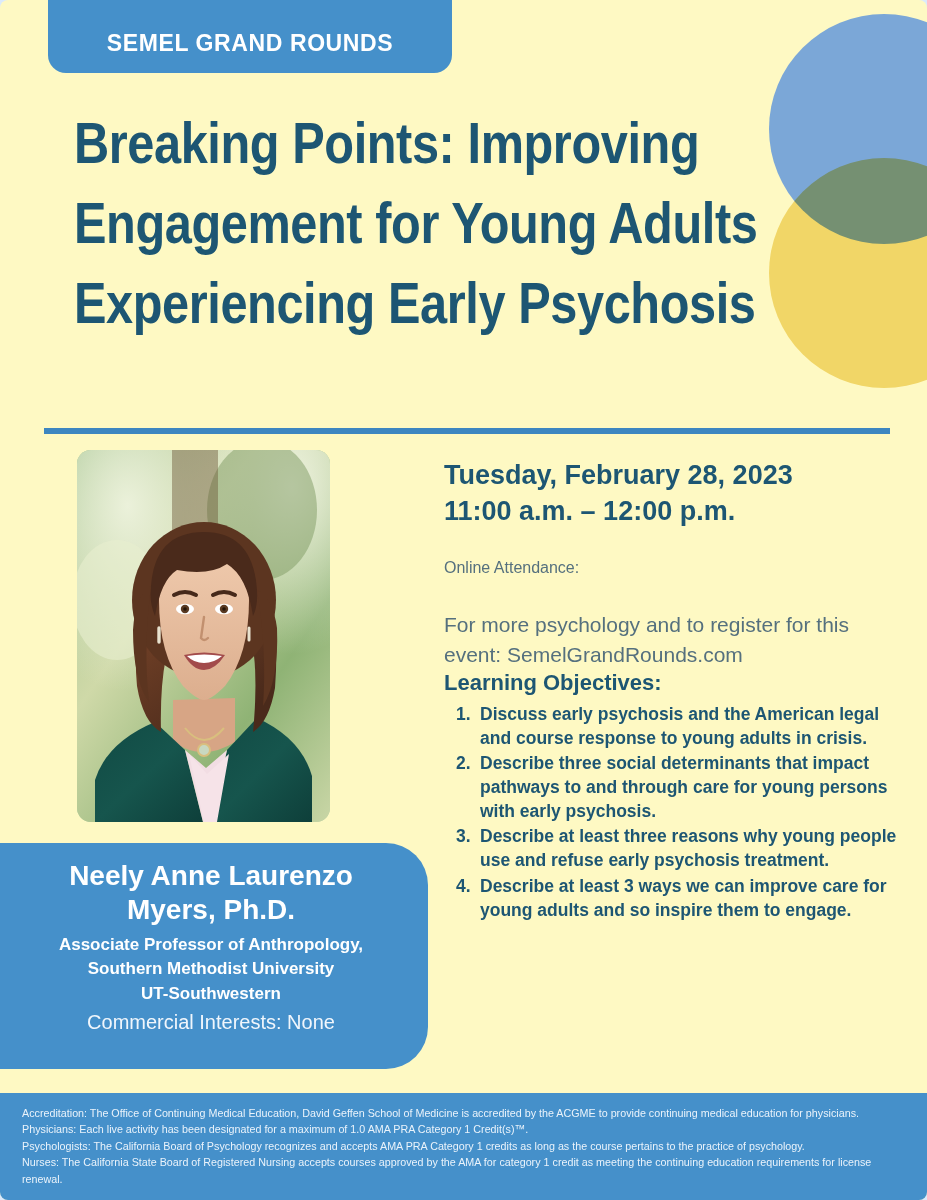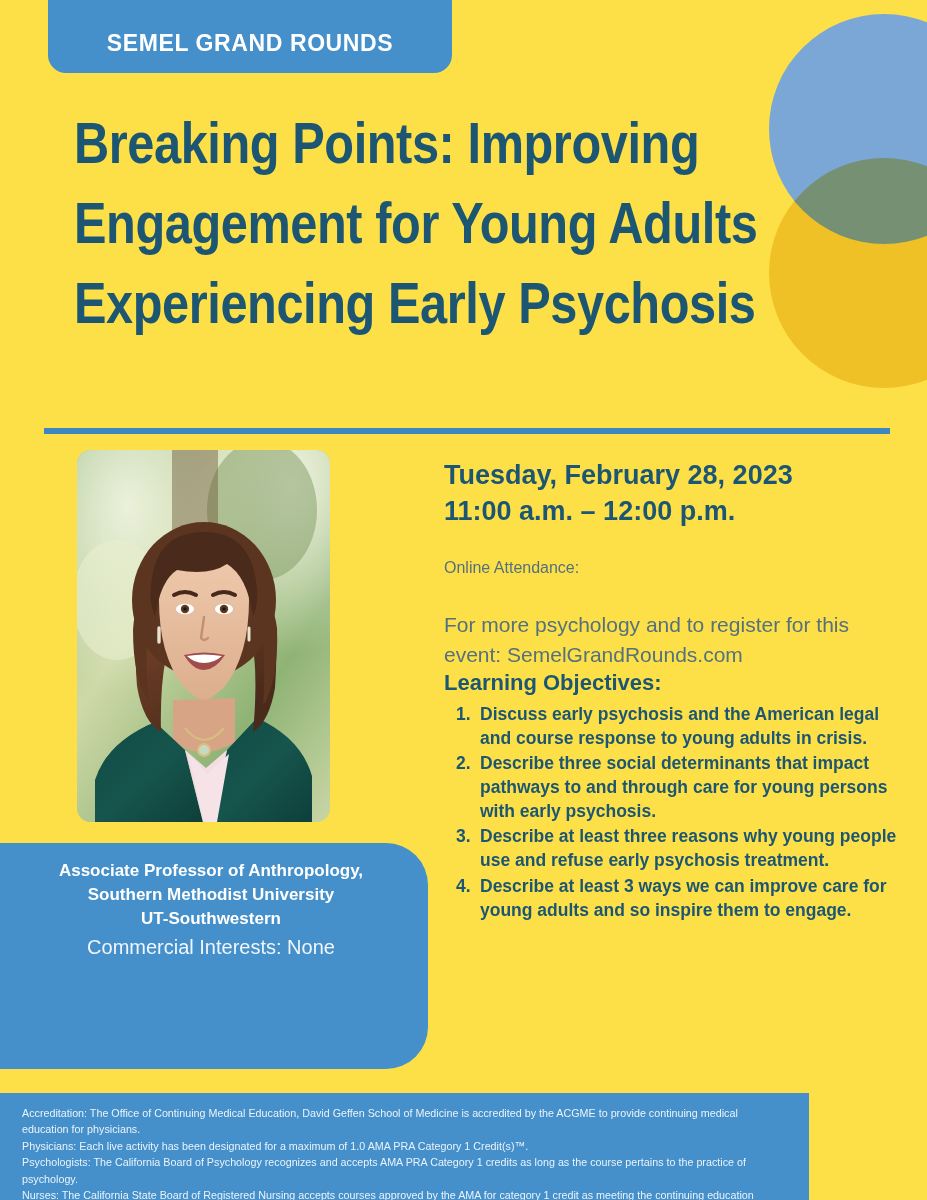--- a/index.html
+++ b/index.html
@@ -12,22 +12,23 @@
     background: #dbeafb;
     font-family: "Liberation Sans", sans-serif;
     overflow: hidden;
     position: relative;
   }
 
   .poster {
     position: relative;
     width: 927px;
     height: 1200px;
-    background: #fde047;
+    background: #fef9c3;
     overflow: hidden;
+    border-radius: 8px;
   }
 
   
   .circle-blue {
     position: absolute;
     left: 769px;
     top: 14px;
     width: 230px;
     height: 230px;
     border-radius: 50%;
@@ -204,21 +205,21 @@
   }
   .objective-text {
     flex: 1;
   }
 
   
   .footer {
     position: absolute;
     left: 0;
     top: 1093px;
-    width: 809px;
+    width: 927px;
     height: 107px;
     background: #4590ca;
     z-index: 7;
     box-sizing: border-box;
     padding: 12px 18px 0 22px;
   }
   .footer-line {
     color: #eaf3fb;
     font-size: 11.2px;
     line-height: 1.47;
@@ -321,20 +322,24 @@
 
       <path d="M82 178 l0 14" stroke="#e8e2cf" stroke-width="3.4" stroke-linecap="round"></path>
       <path d="M172 178 l0 12" stroke="#e8e2cf" stroke-width="3" stroke-linecap="round"></path>
 
       <path d="M108 278 Q127 302 147 278" stroke="#d9bf7e" stroke-width="2" fill="none"></path>
       <circle cx="127" cy="300" r="6" fill="#c9d8c0" stroke="#d9bf7e" stroke-width="2"></circle>
     </svg>
   </div>
 
   <div class="speaker-card">
+    <div class="speaker-name">
+      <div>Neely Anne Laurenzo</div>
+      <div>Myers, Ph.D.</div>
+    </div>
     <div class="speaker-title-line">Associate Professor of Anthropology,</div>
     <div class="speaker-title-line">Southern Methodist University</div>
     <div class="speaker-title-line">UT-Southwestern</div>
     <div class="speaker-commercial">Commercial Interests: None</div>
   </div>
 
   <div class="info-col">
     <div class="event-date">
       <div>Tuesday, February 28, 2023</div>
       <div>11:00 a.m. – 12:00 p.m.</div>

